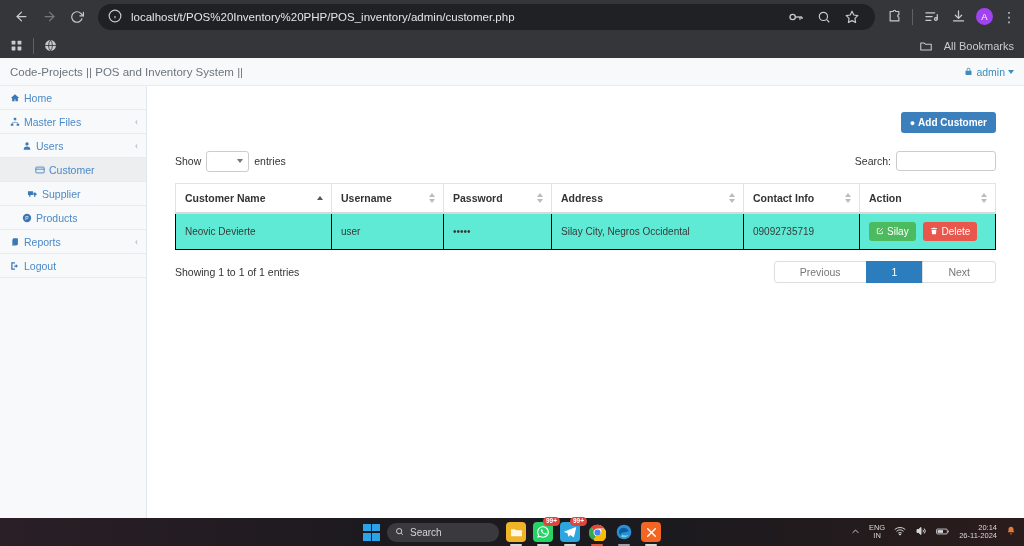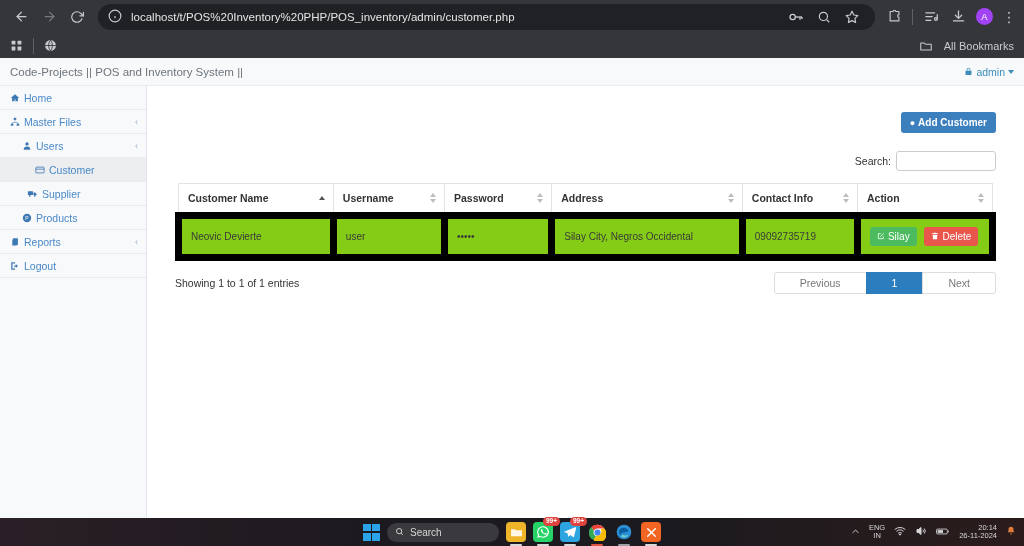--- a/index.html
+++ b/index.html
@@ -107,22 +107,22 @@
   .search-box { margin-left: auto; display: flex; align-items: center; gap: 5px; font-size: 10.5px; color: #333; }
   .search-input { width: 100px; height: 20px; border: 1px solid #ccc; border-radius: 3px; background: #fff; }
 
   table.dt { width: 100%; border-collapse: collapse; margin-top: 11px; table-layout: fixed; border-radius: 22px; }
   table.dt th {
     text-align: left; font-size: 10.5px; color: #333; font-weight: bold;
     border: 1px solid #e3e3e3; border-bottom-width: 2px; border-bottom-color: #d8d8d8;
     padding: 8px 9px; position: relative; background: #fff;
   }
   table.dt td {
-    font-size: 10px; color: #3a3a3a; border: 7px solid #000000;
-    padding: 8px 9px; background: #84cc16; vertical-align: middle;
+    font-size: 10px; color: #3a3a3a; border: 1px solid #000000;
+    padding: 8px 9px; background: #5eead4; vertical-align: middle;
   }
   table.dt tbody tr { height: 26px; }
   .sort { position: absolute; right: 8px; top: 50%; transform: translateY(-50%); display: flex; flex-direction: column; gap: 2px; }
   .sort .up { width:0;height:0;border-left:3.5px solid transparent;border-right:3.5px solid transparent;border-bottom:4px solid #bcbcbc; }
   .sort .dn { width:0;height:0;border-left:3.5px solid transparent;border-right:3.5px solid transparent;border-top:4px solid #bcbcbc; }
   .sort.asc .up { border-bottom-color: #555; }
   .sort.asc { gap: 0; }
 
   .btn-edit { background: #4cbb5f; padding: 4px 7px; }
   .btn-del { background: #e8564c; padding: 4px 7px; margin-left: 5px; }
@@ -385,20 +385,28 @@
         <div class="content-card">
 
           <div class="page-head">
             <button class="btn btn-add">
               <span class="plus">●</span>
               <span>Add Customer</span>
             </button>
           </div>
 
           <div class="table-controls">
+            <div class="show-entries">
+              <span>Show</span>
+              <div class="mini-select">
+                <span></span>
+                <span class="chev"></span>
+              </div>
+              <span>entries</span>
+            </div>
             <div class="search-box">
               <span>Search:</span>
               <input class="search-input" type="text" value="" placeholder="" style="">
             </div>
           </div>
 
           <table class="dt">
             <colgroup>
               <col style="width:19.5%">
                 <col style="width:14%">

